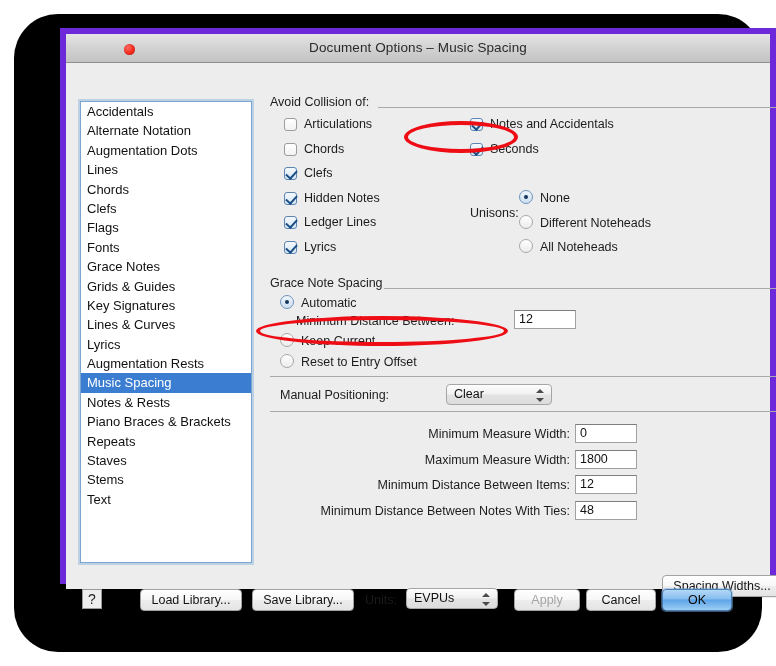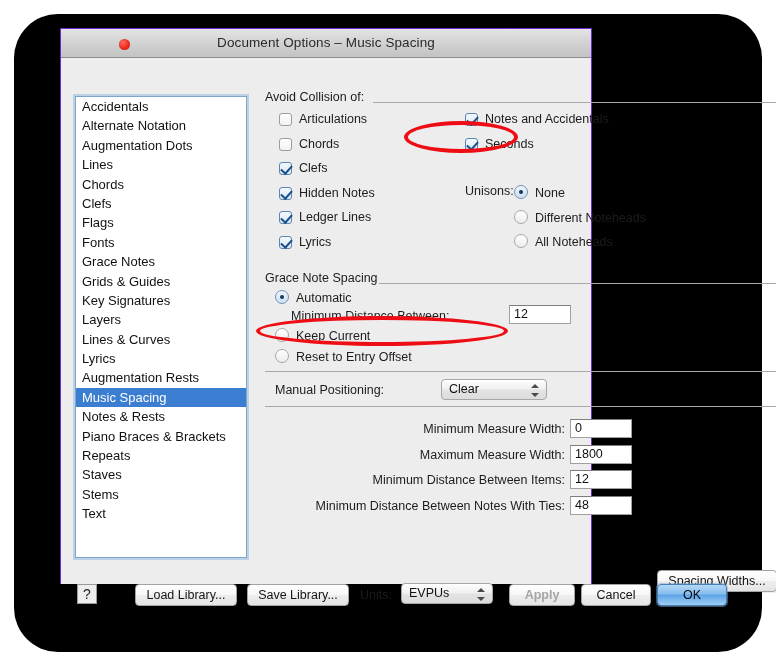--- a/index.html
+++ b/index.html
@@ -17,23 +17,23 @@
     left: 14px; top: 14px;
     width: 748px; height: 638px;
     background: #000000;
     border-radius: 44px;
   }
 
   
   #dialog {
     position: absolute;
     left: 60px; top: 28px;
-    width: 532px; height: 556px;
+    width: 716px; height: 556px;
     background: #86efac;
-    border: 1px solid #6d28d9;
+    border: 6px solid #6d28d9;
   }
 
   
   #titlebar {
     position: relative;
     height: 29px;
     background: linear-gradient(to bottom, #e4e4e4 0%, #d2d2d2 50%, #c3c3c3 100%);
     border-bottom: 1px solid #8d8d8d;
     overflow: hidden;
   }
@@ -260,21 +260,20 @@
         <div class="side-item">Alternate Notation</div>
         <div class="side-item">Augmentation Dots</div>
         <div class="side-item">Lines</div>
         <div class="side-item">Chords</div>
         <div class="side-item">Clefs</div>
         <div class="side-item">Flags</div>
         <div class="side-item">Fonts</div>
         <div class="side-item">Grace Notes</div>
         <div class="side-item">Grids &amp; Guides</div>
         <div class="side-item">Key Signatures</div>
-        <div class="side-item">Layers</div>
         <div class="side-item">Lines &amp; Curves</div>
         <div class="side-item">Lyrics</div>
         <div class="side-item">Augmentation Rests</div>
         <div class="side-item sel">Music Spacing</div>
         <div class="side-item">Notes &amp; Rests</div>
         <div class="side-item">Piano Braces &amp; Brackets</div>
         <div class="side-item">Repeats</div>
         <div class="side-item">Staves</div>
         <div class="side-item">Stems</div>
         <div class="side-item">Text</div>
@@ -300,21 +299,21 @@
           <div class="lbl" style="left: 42px; top: 177px;">Lyrics</div>
         </div>
 
       <div id="cb-right">
           <div class="cb on" style="left: 208px; top: 55px;"></div>
           <div class="lbl" style="left: 228px; top: 54px;">Notes and Accidentals</div>
           <div class="cb on" style="left: 208px; top: 79.6px;"></div>
           <div class="lbl" style="left: 228px; top: 78.6px;">Seconds</div>
         </div>
 
-      <div class="lbl" style="left:208px; top:126px;">Unisons:</div>
+      <div class="lbl" style="left:208px; top:143px;">Unisons:</div>
       <div id="unisons-radios">
           <div class="rb on" style="left: 257px; top: 127px;"></div>
           <div class="lbl" style="left: 278px; top: 128px;">None</div>
           <div class="rb" style="left: 257px; top: 151.6px;"></div>
           <div class="lbl" style="left: 278px; top: 152.6px;">Different Noteheads</div>
           <div class="rb" style="left: 257px; top: 176.2px;"></div>
           <div class="lbl" style="left: 278px; top: 177.2px;">All Noteheads</div>
         </div>
 
       <div class="group-head" style="left:8px; top:213px;">Grace Note Spacing</div>
@@ -362,21 +361,21 @@
 
     <div class="btn" style="left:186px; top:526px; width:102px;">Save Library...</div>
 
     <div class="lbl" style="left:299px; top:530px;">Units:</div>
 
     <div class="popup" style="left:340px; top:525px; width:92px;">
       <span>EVPUs</span>
       <span class="arrows"></span>
     </div>
 
-    <div class="btn disabled" style="left:448px; top:526px; width:66px;font-weight:bold;">Apply</div>
+    <div class="btn disabled" style="left:448px; top:526px; width:66px;">Apply</div>
 
     <div class="btn" style="left:520px; top:526px; width:70px;">Cancel</div>
 
     <div class="btn def" style="left:596px; top:526px; width:70px;">OK</div>
 
   </div>
 </div>
 
 <div class="ring" style="left:404px; top:121px; width:114px; height:32px;"></div>
 <div class="ring" style="left:256px; top:316px; width:252px; height:30px;"></div>

